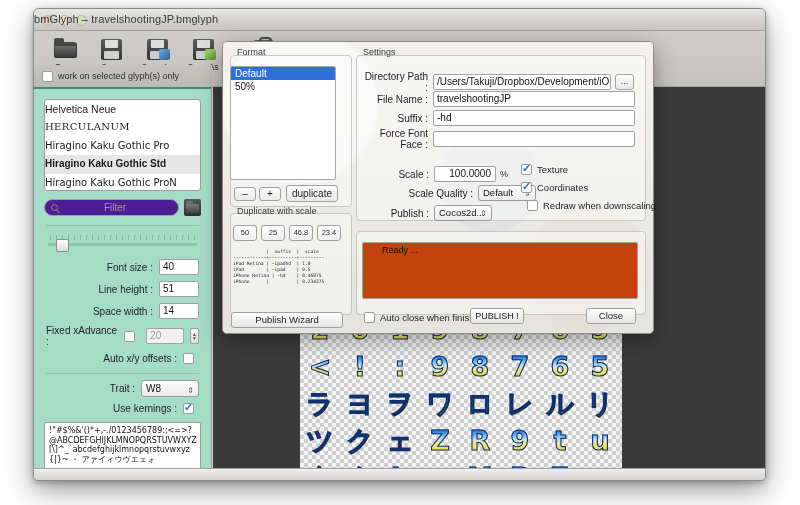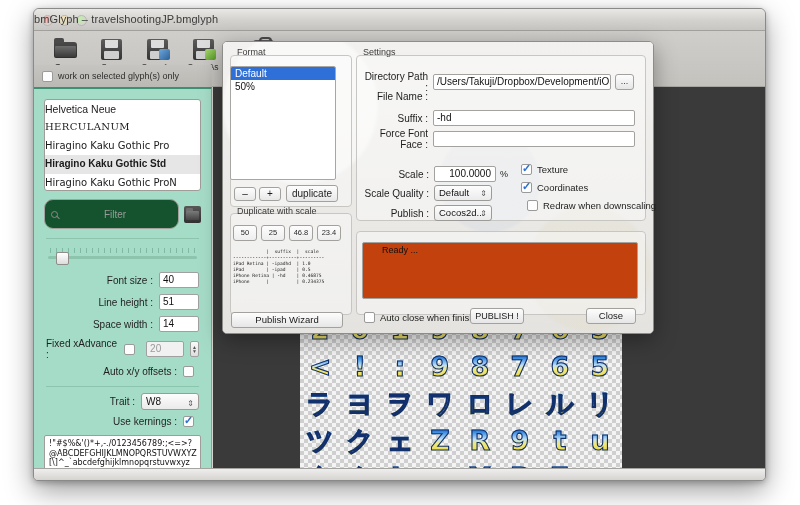--- a/index.html
+++ b/index.html
@@ -156,23 +156,23 @@
   .fontrow.f1 { font-family:"DejaVu Serif", serif; font-variant:small-caps; letter-spacing:.4px; font-size:10px;}
   .fontrow.f2 { font-family:"DejaVu Sans", sans-serif; font-size:10px;}
   .fontrow.f3 { font-family:"DejaVu Sans", sans-serif; font-size:10px;}
   .fontrow.sel { background:#e6e6e6; font-weight:bold; font-size:10px;}
 
   #filterrow {
     margin: 8px 10px 0 10px;
     display:flex; align-items:center; gap:5px;
   }
   #filterbox {
-    flex:1; height:17px; background:#14532d;
+    flex:1; height:17px; background:#4c1d95;
     border:1px solid #a3a19d; border-radius:9px;
-    display:flex; align-items:center; padding:14px 6px;
+    display:flex; align-items:center; padding:1px 6px;
     position:relative;
   }
   .mag {
     width:7px; height:7px; border:1.3px solid #8c8a86; border-radius:50%;
     position:relative; flex:none;
   }
   .mag:after {
     content:""; position:absolute; right:-3px; bottom:-2px;
     width:4px; height:1.3px; background:#8c8a86; transform:rotate(45deg);
   }
@@ -385,21 +385,21 @@
   #r-suffix .sinput { width:202px; margin-left:5px; }
   #r-force { left:322px; top:119px; }
   #r-force .slabel { width:72px; }
   #r-force .sinput { width:202px; margin-left:5px; }
 
   #r-scale { left:355px; top:157px; }
   #r-scale .slabel { width:40px; }
   #r-scale .sinput { width:62px; margin-left:5px; text-align:right; padding-right:4px; }
   #r-scale .pct { font-size:9px; margin-left:4px; color:#1d1d1d; }
   #r-quality { left:330px; top:176px; }
-  #r-quality .slabel { width:65px; }
+  #r-quality .slabel { width:65px;margin-left:44px; }
   #r-format { left:330px; top:196px; }
   #r-format .slabel { width:65px; }
   .dsel {
     margin-left:5px; width:58px; height:16px;
     background:linear-gradient(to bottom,#fdfdfd,#ebebeb);
     border:1px solid #9d9b97; border-radius:3px;
     font-size:9.5px; color:#111; padding-left:4px; line-height:14px;
     position:relative;
   }
   .dsel:after { content:"⇕"; position:absolute; right:4px; top:1px; font-size:8px; color:#555; }
@@ -676,20 +676,21 @@
     <div class="group" id="g-settings" style="left:322px; top:46px; width:290px; height:166px;"></div>
     <div class="group-label" id="lbl-settings" style="left:326px; top:38px;">Settings</div>
 
     <div class="srow" id="r-dir">
       <span class="slabel">Directory Path :</span>
       <span class="sinput">/Users/Takuji/Dropbox/Development/iOS/Trav</span>
       <span id="btn-dots">...</span>
     </div>
     <div class="srow" id="r-file">
       <span class="slabel">File Name :</span>
+      <span class="sinput">travelshootingJP</span>
     </div>
     <div class="srow" id="r-suffix">
       <span class="slabel">Suffix :</span>
       <span class="sinput">-hd</span>
     </div>
     <div class="srow" id="r-force">
       <span class="slabel">Force Font Face :</span>
       <span class="sinput"></span>
     </div>
 

